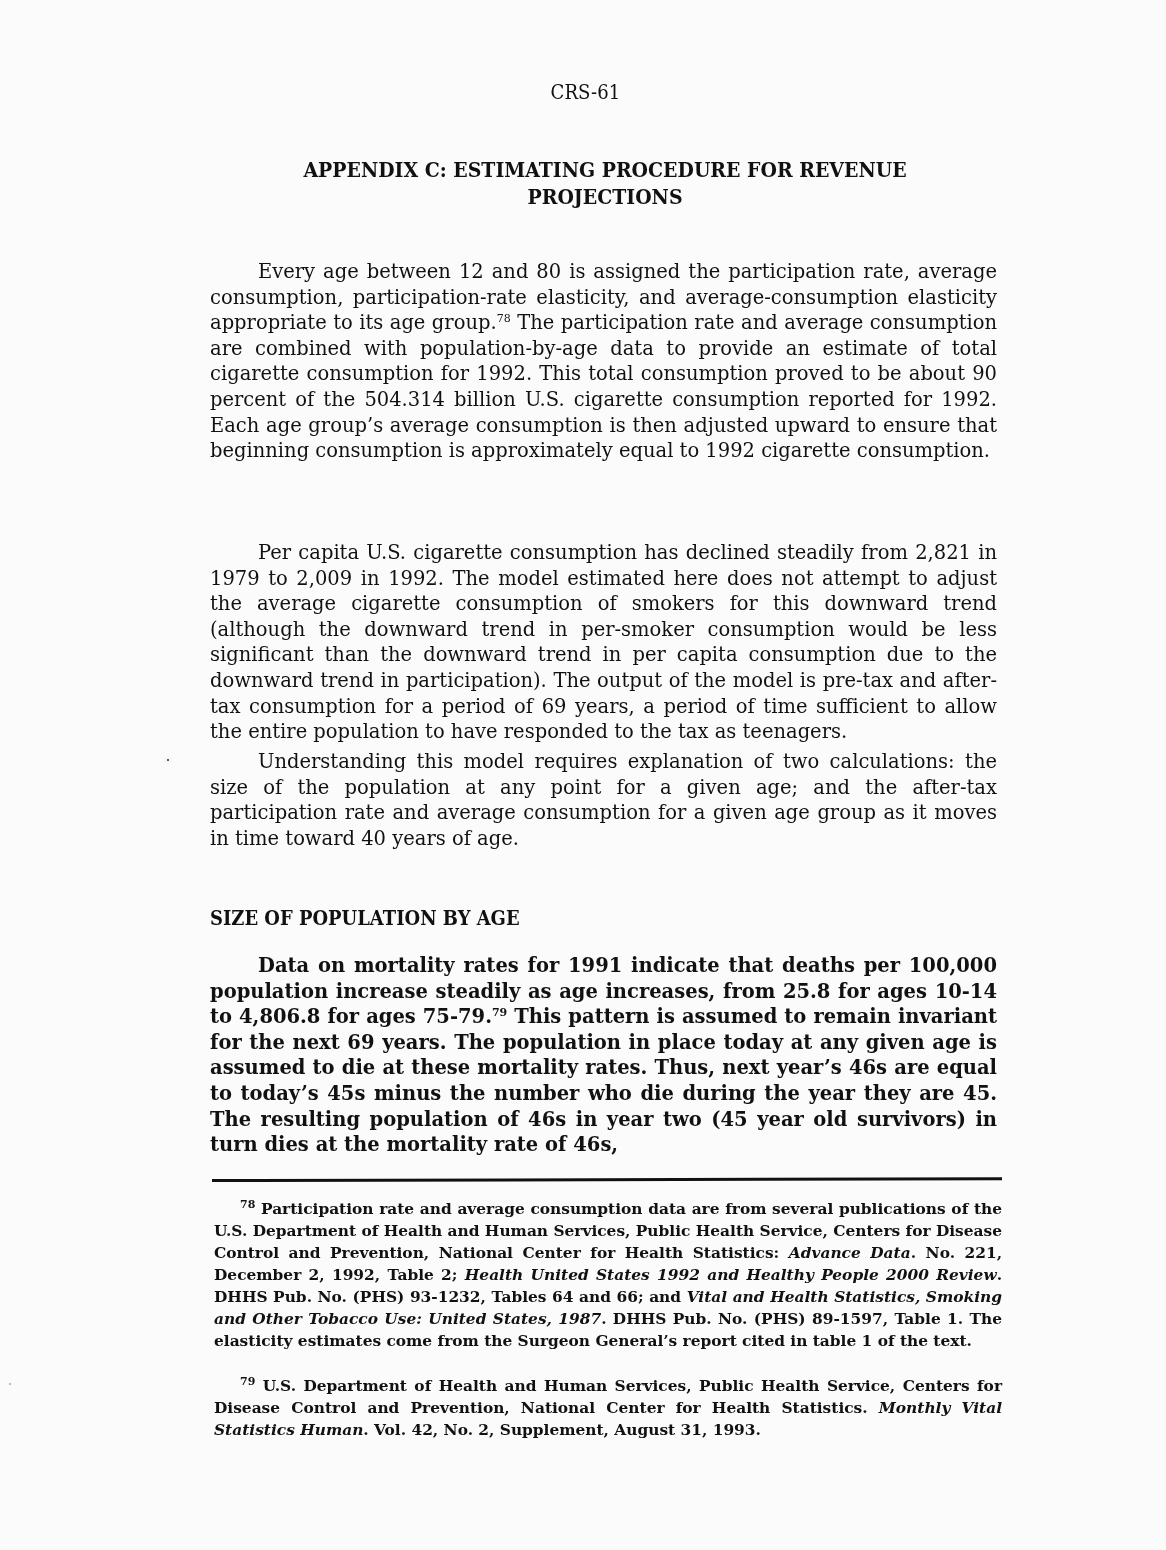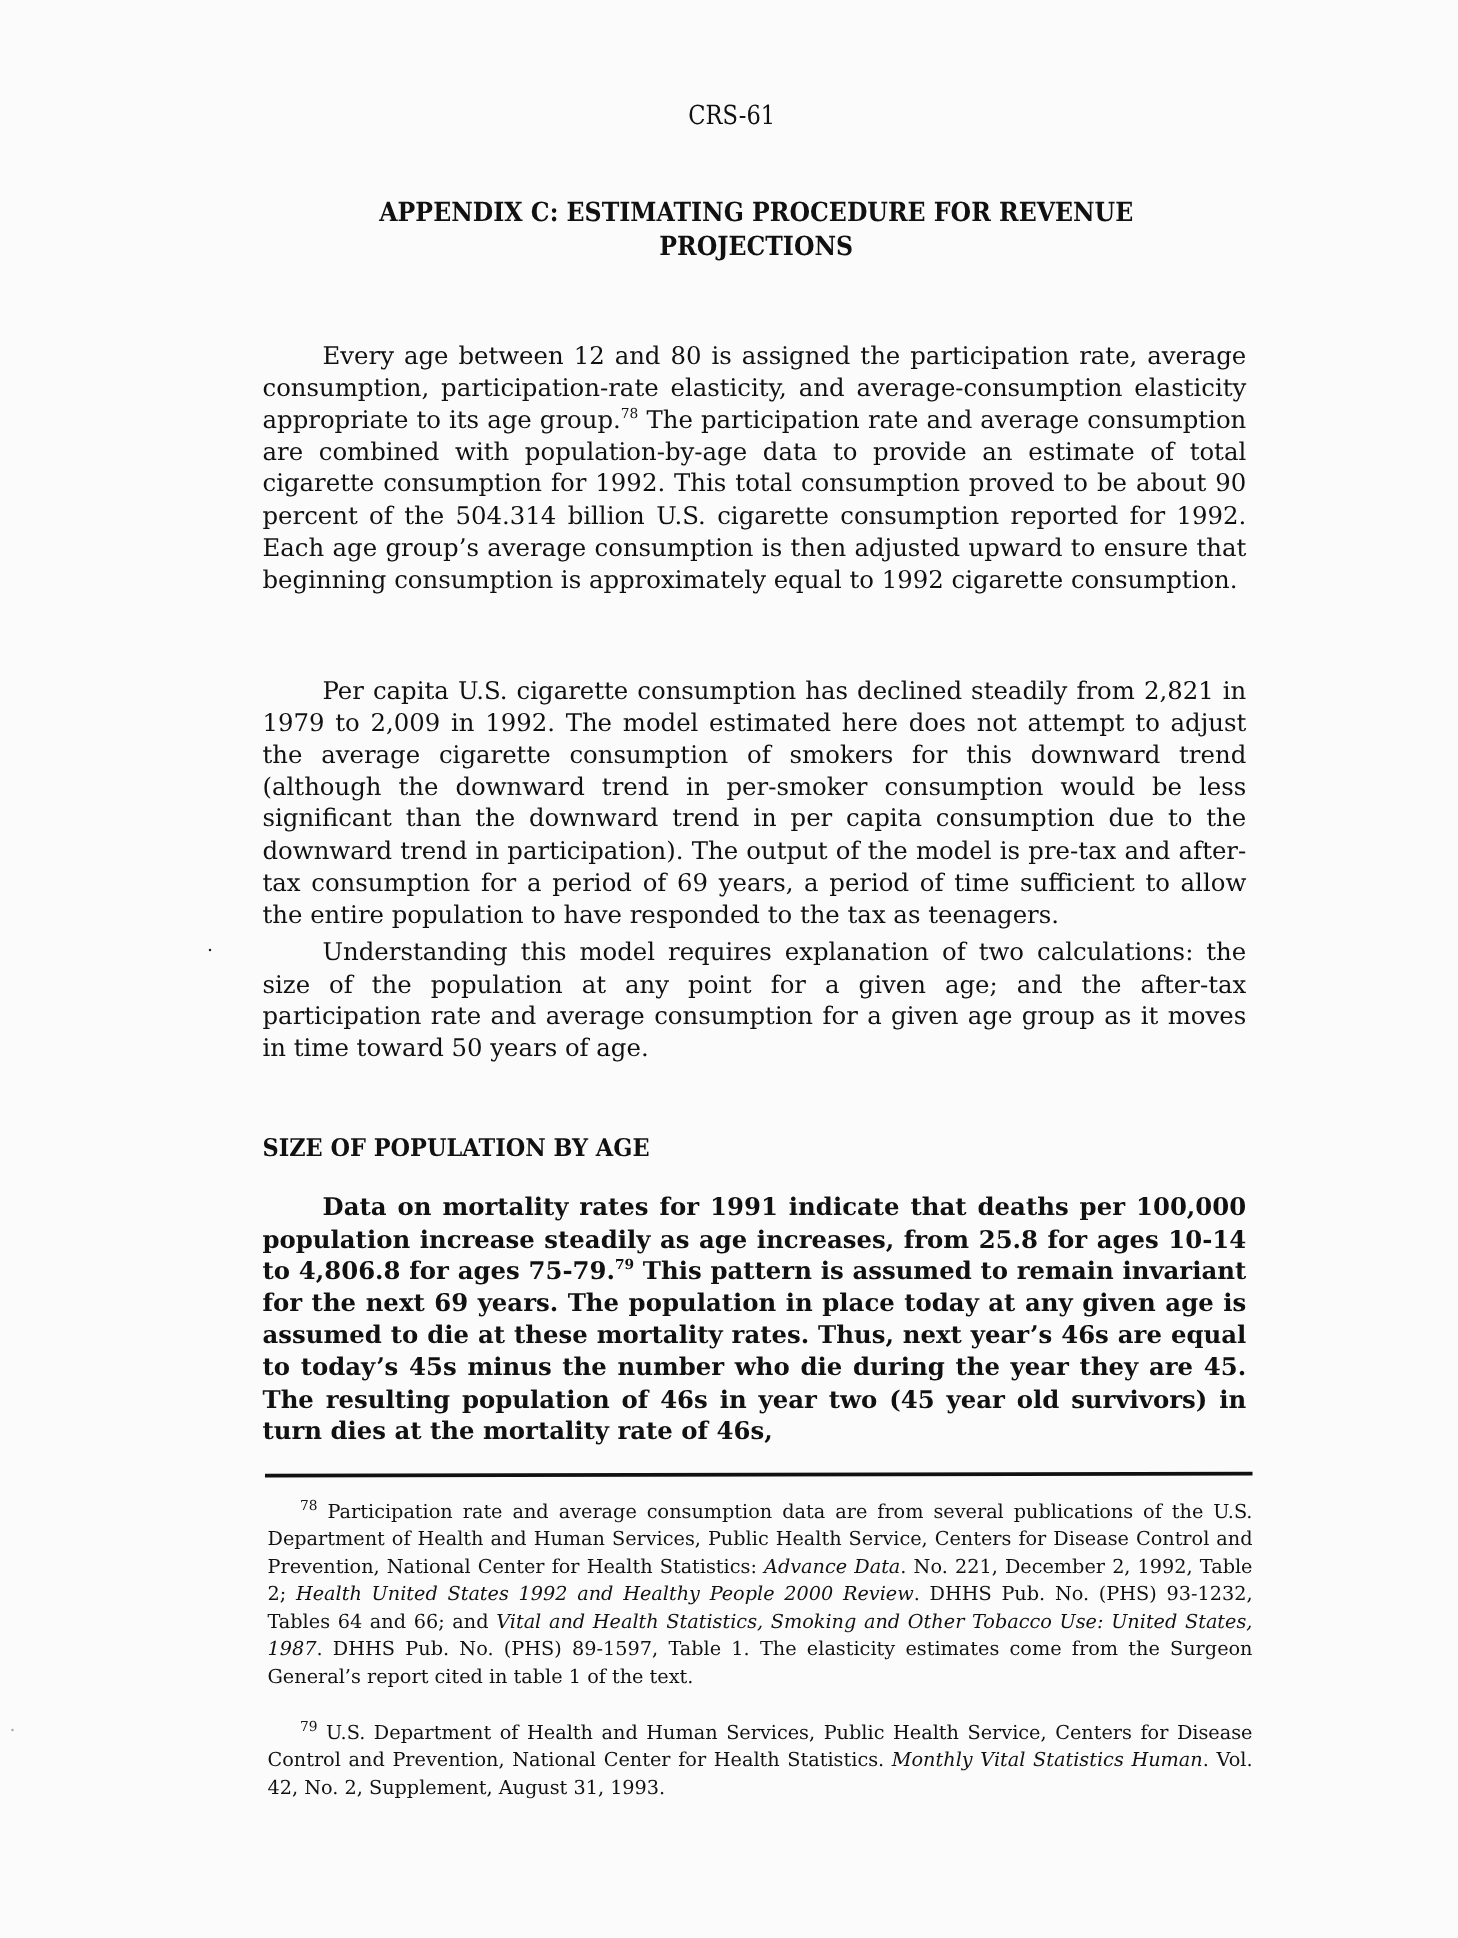--- a/index.html
+++ b/index.html
@@ -47,21 +47,21 @@
     }
     .body-text {
       position: absolute;
       left: 210px;
       width: 787px;
       font-size: 19.5px;
       line-height: 25.6px;
       text-align: justify;
       text-indent: 48px;
     }
-    .p1 { top: 260px; }
+    .p1 { top: 247px; }
     .p2 { top: 528px; }
     .p3 { top: 737px; }
     .p4 { top: 941px; font-weight: bold; }
     .section-heading {
       position: absolute;
       top: 895px;
       left: 210px;
       font-weight: bold;
       font-size: 19.5px;
       transform: scaleX(0.92);
@@ -83,20 +83,21 @@
       transform-origin: 0 0;
     }
     .footnote {
       position: absolute;
       left: 214px;
       width: 788px;
       font-size: 15.4px;
       line-height: 22px;
       text-align: justify;
       text-indent: 26px;
+      font-weight: bold;
     }
     .fn78 { top: 1186px; }
     .fn79 { top: 1363px; }
     .fn-sup {
       font-size: 11px;
       vertical-align: super;
       line-height: 0;
     }
     .stray-mark {
       position: absolute;
@@ -117,21 +118,21 @@
 
   <div class="appendix-title">
     <div>APPENDIX C:  ESTIMATING PROCEDURE FOR REVENUE</div>
     <div>PROJECTIONS</div>
   </div>
 
   <div class="body-text p1"><span>Every age between 12 and 80 is assigned the participation rate, average consumption, participation-rate elasticity, and average-consumption elasticity appropriate to its age group.</span><sup>78</sup><span>  The participation rate and average consumption are combined with population-by-age data to provide an estimate of total cigarette consumption for 1992.  This total consumption proved to be about 90 percent of the 504.314 billion U.S. cigarette consumption reported for 1992.  Each age group’s average consumption is then adjusted upward to ensure that beginning consumption is approximately equal to 1992 cigarette consumption.</span></div>
 
   <div class="body-text p2">Per capita U.S. cigarette consumption has declined steadily from 2,821 in 1979 to 2,009 in 1992.  The model estimated here does not attempt to adjust the average cigarette consumption of smokers for this downward trend (although the downward trend in per-smoker consumption would be less significant than the downward trend in per capita consumption due to the downward trend in participation).  The output of the model is pre-tax and after-tax consumption for a period of 69 years, a period of time sufficient to allow the entire population to have responded to the tax as teenagers.</div>
 
-  <div class="body-text p3">Understanding this model requires explanation of two calculations:  the size of the population at any point for a given age; and the after-tax participation rate and average consumption for a given age group as it moves in time toward 50 years of age.</div>
+  <div class="body-text p3">Understanding this model requires explanation of two calculations:  the size of the population at any point for a given age; and the after-tax participation rate and average consumption for a given age group as it moves in time toward 40 years of age.</div>
 
   <div class="section-heading">SIZE OF POPULATION BY AGE</div>
 
   <div class="body-text p4"><span>Data on mortality rates for 1991 indicate that deaths per 100,000 population increase steadily as age increases, from 25.8 for ages 10-14 to 4,806.8 for ages 75-79.</span><sup>79</sup><span>  This pattern is assumed to remain invariant for the next 69 years.  The population in place today at any given age is assumed to die at these mortality rates.  Thus, next year’s 46s are equal to today’s 45s minus the number who die during the year they are 45.  The resulting population of 46s in year two (45 year old survivors) in turn dies at the mortality rate of 46s,</span></div>
 
   <div class="fn-rule"></div>
 
   <div class="footnote fn78"><span class="fn-sup">78</span><span> Participation rate and average consumption data are from several publications of the U.S. Department of Health and Human Services, Public Health Service, Centers for Disease Control and Prevention, National Center for Health Statistics: </span><em>Advance Data</em><span>. No. 221, December 2, 1992, Table 2; </span><em>Health United States 1992 and Healthy People 2000 Review</em><span>.  DHHS Pub. No. (PHS) 93-1232, Tables 64 and 66; and </span><em>Vital and Health Statistics, Smoking and Other Tobacco Use: United States, 1987</em><span>.  DHHS Pub. No. (PHS) 89-1597, Table 1.  The elasticity estimates come from the Surgeon General’s report cited in table 1 of the text.</span></div>
 
   <div class="footnote fn79"><span class="fn-sup">79</span><span> U.S. Department of Health and Human Services, Public Health Service, Centers for Disease Control and Prevention, National Center for Health Statistics. </span><em>Monthly Vital Statistics Human</em><span>. Vol. 42, No. 2, Supplement, August 31, 1993.</span></div>

